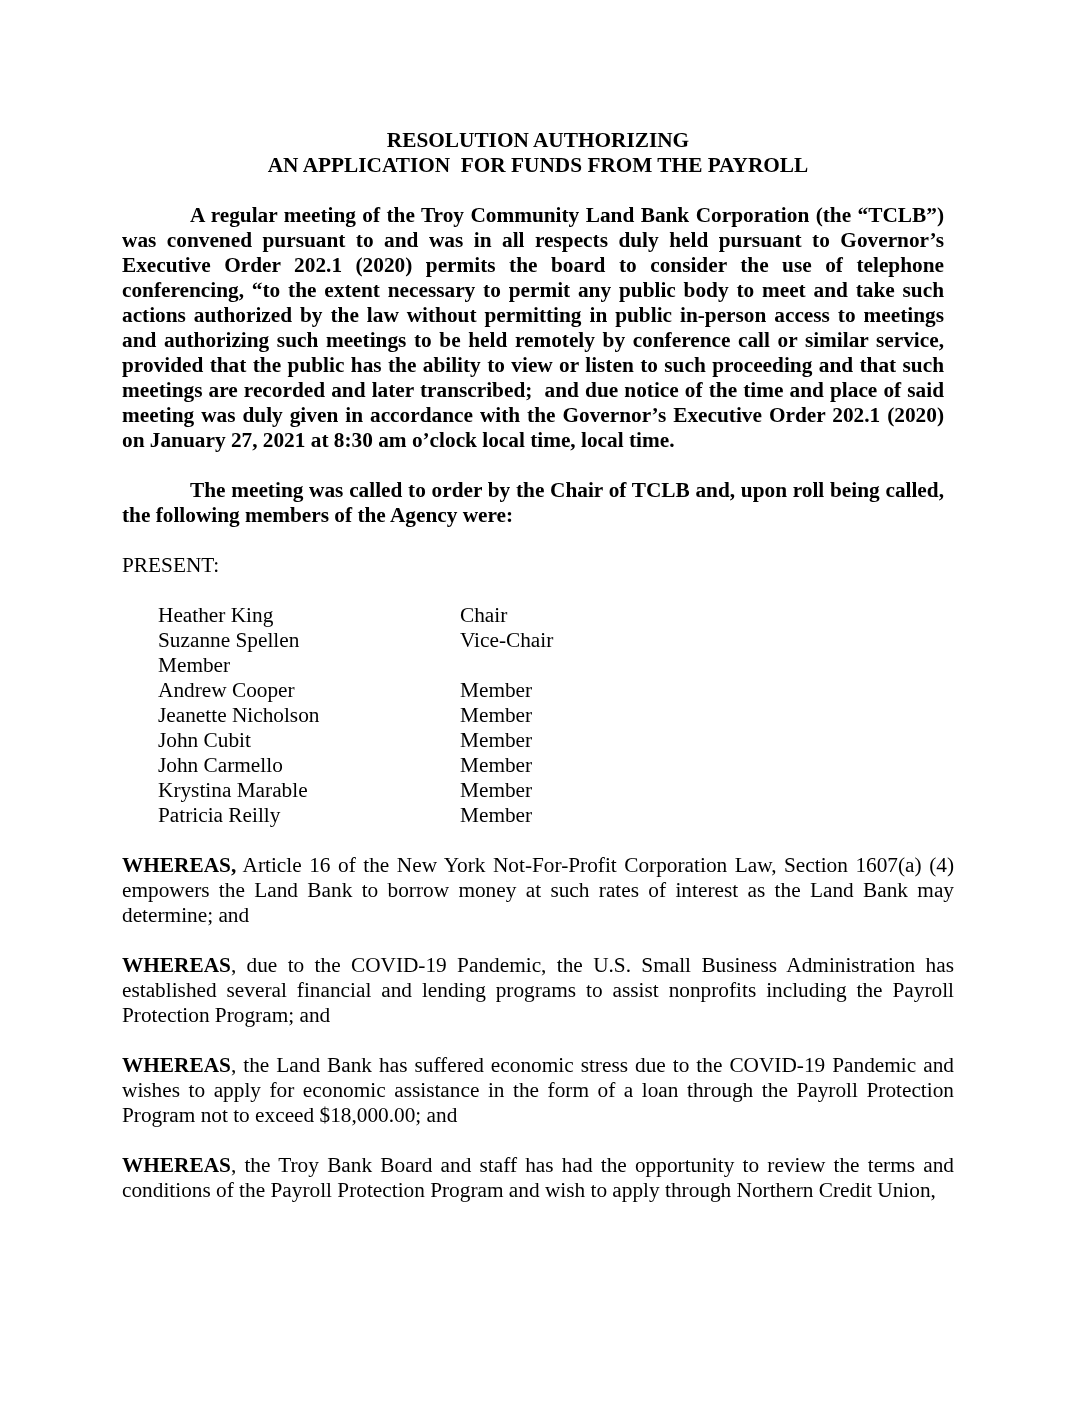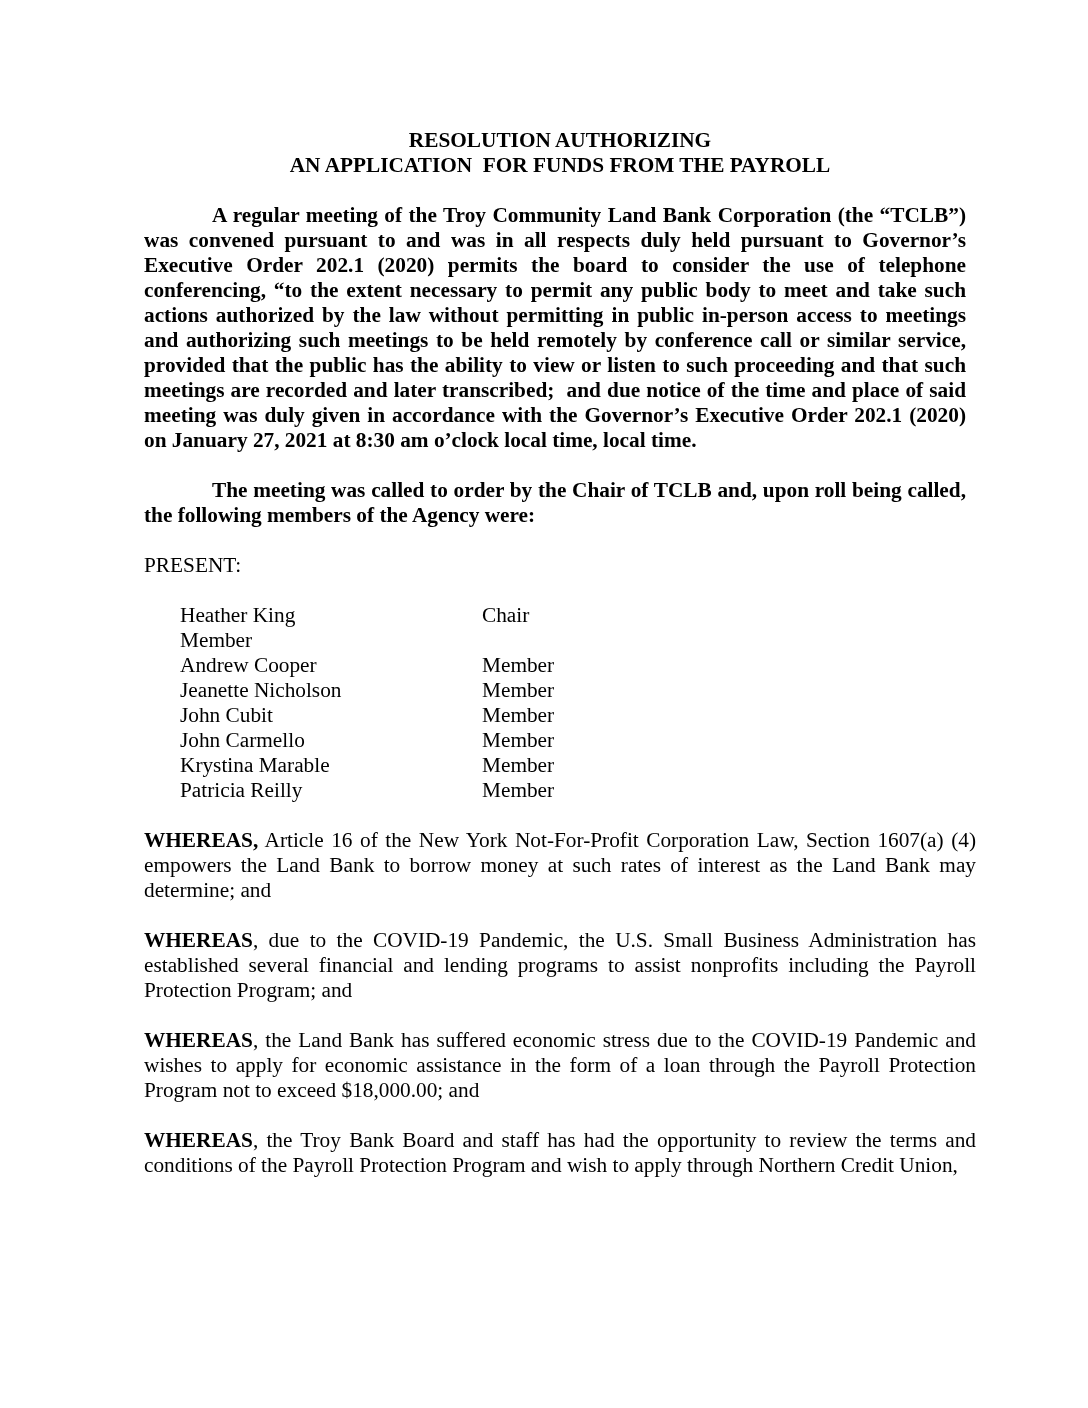--- a/index.html
+++ b/index.html
@@ -13,21 +13,21 @@
     height: 1408px;
     background: #ffffff;
     color: #000000;
     font-family: "Liberation Serif", "DejaVu Serif", serif;
     font-size: 21.3px;
     line-height: 25px;
     overflow: hidden;
   }
   .content {
     position: absolute;
-    left: 144px;
+    left: 122px;
     top: 128px;
     width: 832px;
   }
   .doc-title {
     text-align: center;
     font-weight: bold;
   }
   .para {
     margin: 25px 10px 0 0;
     text-align: justify;
@@ -77,20 +77,24 @@
     <p class="para">The meeting was called to order by the Chair of TCLB and, upon roll being called, the following members of the Agency were:</p>
 
     <div class="present">PRESENT:</div>
 
     <div class="members">
       <div class="member-row">
         <span class="member-name">Heather King</span>
         <span class="member-role">Chair</span>
       </div>
       <div class="member-row">
+        <span class="member-name">Suzanne Spellen</span>
+        <span class="member-role">Vice-Chair</span>
+      </div>
+      <div class="member-row">
         <span class="member-role">Member</span>
       </div>
       <div class="member-row">
         <span class="member-name">Andrew Cooper</span>
         <span class="member-role">Member</span>
       </div>
       <div class="member-row">
         <span class="member-name">Jeanette Nicholson</span>
         <span class="member-role">Member</span>
       </div>

